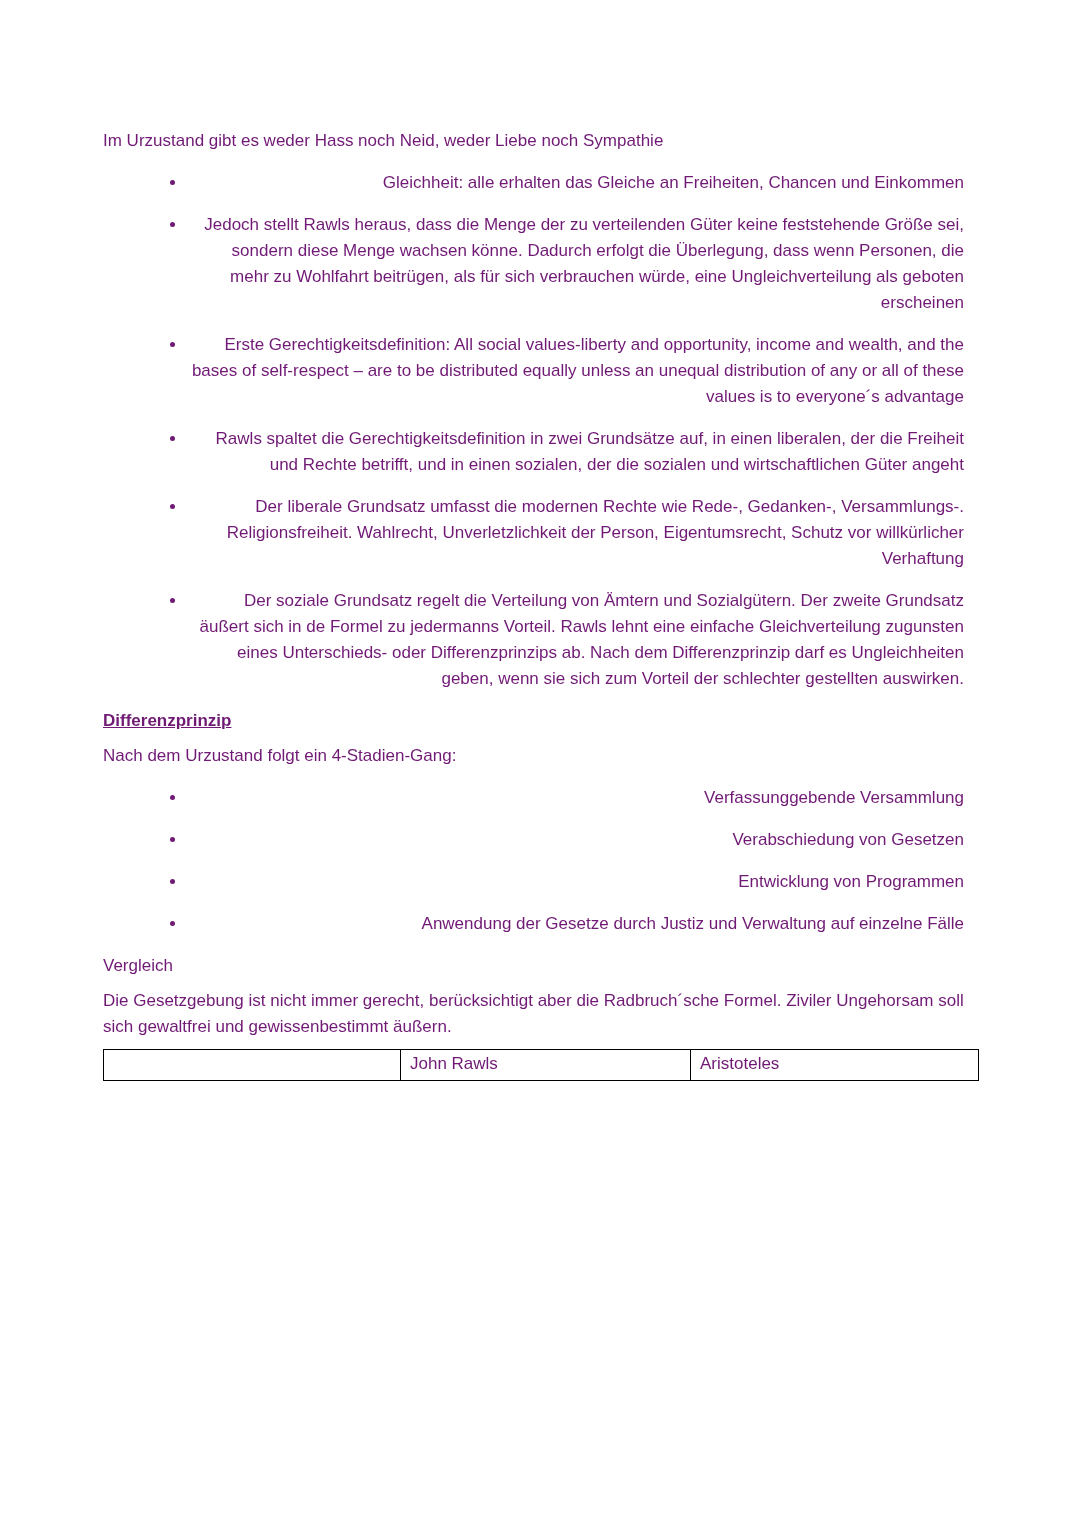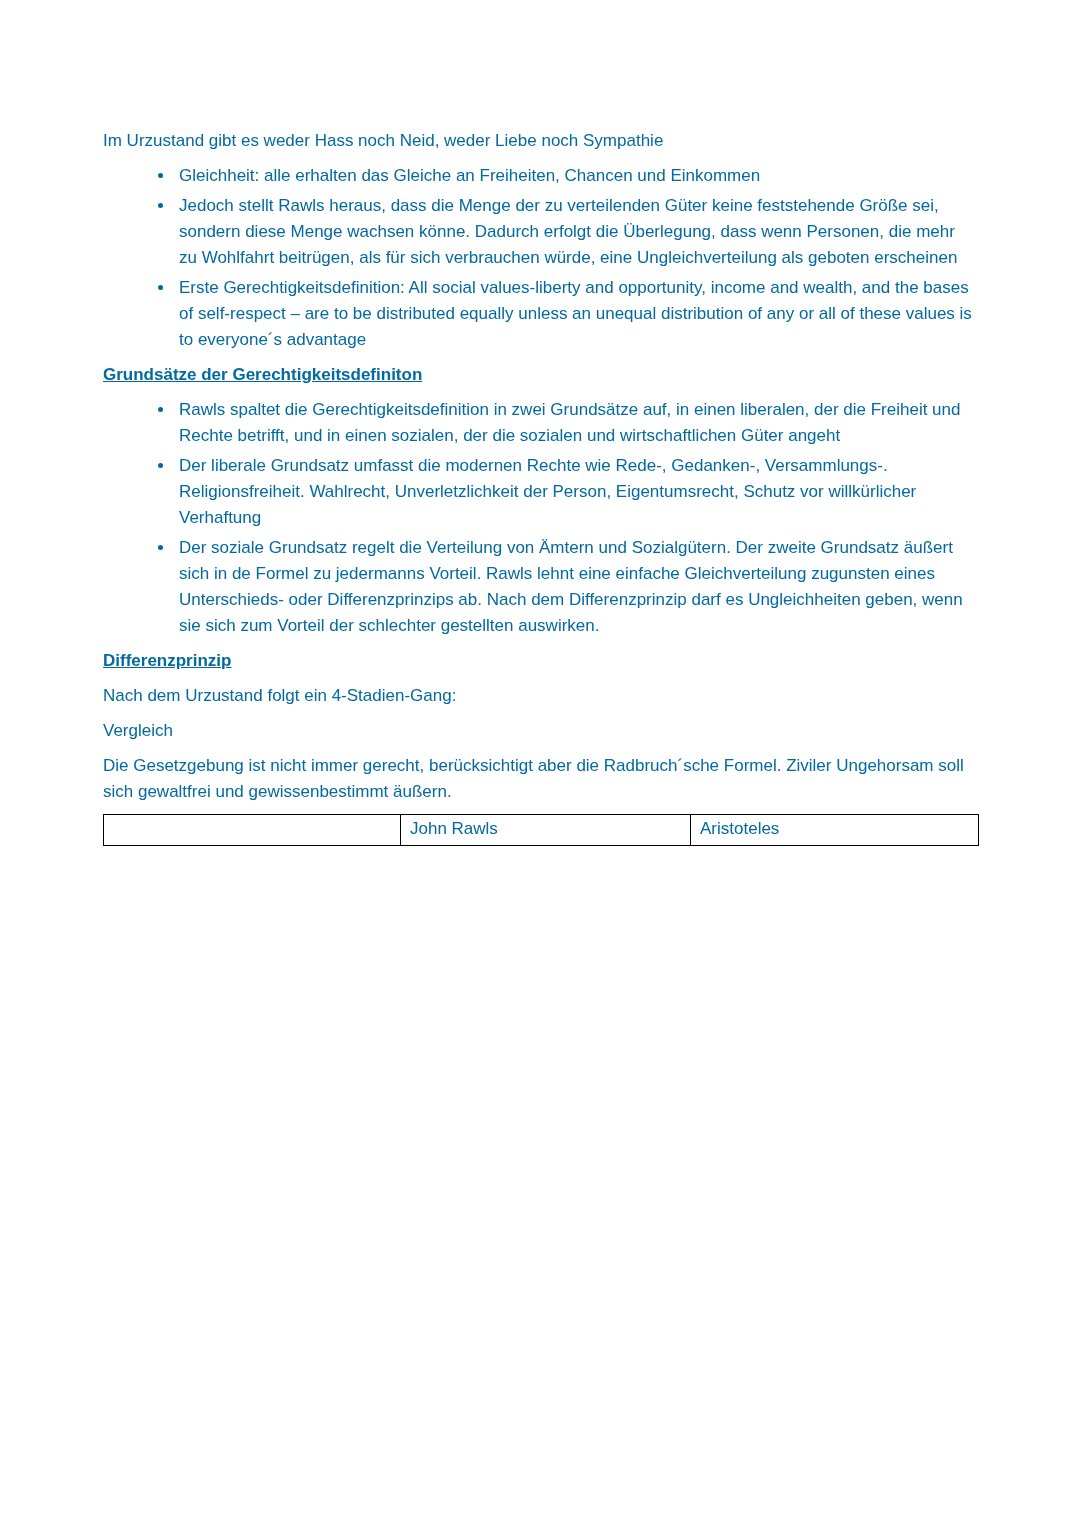--- a/index.html
+++ b/index.html
@@ -9,40 +9,41 @@
   }
   .page {
     width: 1080px;
     height: 1527px;
     box-sizing: border-box;
     background: #ffffff;
     padding: 128px 100px 40px 103px;
     font-family: "Liberation Sans", sans-serif;
     font-size: 17px;
     line-height: 26px;
-    color: #0369a1;
+    color: #701a75;
     overflow: hidden;
   }
   .para {
     margin: 0 0 9px 0;
   }
   .heading {
     font-size: 17px;
     font-weight: bold;
     text-decoration: underline;
     margin: 0 0 9px 0;
   }
   ul.bullets {
     margin: 0 0 9px 0;
     padding: 0 0 0 68px;
     list-style-type: disc;
   }
   ul.bullets li {
-    margin: 4px;
+    margin: 16px;
     padding: 0 0 0 4px;
+    text-align: right;
   }
   .comparison {
     border-collapse: collapse;
     table-layout: fixed;
     width: 875px;
     margin-top: 8px;
   }
   .comparison td {
     border: 1.5px solid #000000;
     padding: 1px 10px 3px 9px;
@@ -58,30 +59,35 @@
 <div class="page">
 
   <p class="para">Im Urzustand gibt es weder Hass noch Neid, weder Liebe noch Sympathie</p>
 
   <ul class="bullets">
     <li>Gleichheit: alle erhalten das Gleiche an Freiheiten, Chancen und Einkommen</li>
     <li>Jedoch stellt Rawls heraus, dass die Menge der zu verteilenden Güter keine feststehende Größe sei, sondern diese Menge wachsen könne. Dadurch erfolgt die Überlegung, dass wenn Personen, die mehr zu Wohlfahrt beitrügen, als für sich verbrauchen würde, eine Ungleichverteilung als geboten erscheinen</li>
     <li>Erste Gerechtigkeitsdefinition: All social values-liberty and opportunity, income and wealth, and the bases of self-respect – are to be distributed equally unless an unequal distribution of any or all of these values is to everyone´s advantage</li>
   </ul>
 
-  <h3 class="heading">Grundsätze der Gerechtigkeitsdefiniton</h3>
   <ul class="bullets">
     <li>Rawls spaltet die Gerechtigkeitsdefinition in zwei Grundsätze auf, in einen liberalen, der die Freiheit und Rechte betrifft, und in einen sozialen, der die sozialen und wirtschaftlichen Güter angeht</li>
     <li>Der liberale Grundsatz umfasst die modernen Rechte wie Rede-, Gedanken-, Versammlungs-. Religionsfreiheit. Wahlrecht, Unverletzlichkeit der Person, Eigentumsrecht, Schutz vor willkürlicher Verhaftung</li>
     <li>Der soziale Grundsatz regelt die Verteilung von Ämtern und Sozialgütern. Der zweite Grundsatz äußert sich in de Formel zu jedermanns Vorteil. Rawls lehnt eine einfache Gleichverteilung zugunsten eines Unterschieds- oder Differenzprinzips ab. Nach dem Differenzprinzip darf es Ungleichheiten geben, wenn sie sich zum Vorteil der schlechter gestellten auswirken.</li>
   </ul>
 
   <h3 class="heading">Differenzprinzip</h3>
 
   <p class="para">Nach dem Urzustand folgt ein 4-Stadien-Gang:</p>
+  <ul class="bullets">
+    <li>Verfassunggebende Versammlung</li>
+    <li>Verabschiedung von Gesetzen</li>
+    <li>Entwicklung von Programmen</li>
+    <li>Anwendung der Gesetze durch Justiz und Verwaltung auf einzelne Fälle</li>
+  </ul>
   <p class="para">Vergleich</p>
 
   <p class="para">Die Gesetzgebung ist nicht immer gerecht, berücksichtigt aber die Radbruch´sche Formel. Ziviler Ungehorsam soll sich gewaltfrei und gewissenbestimmt äußern.</p>
 
   <table class="comparison">
     <colgroup>
       <col style="width:297px">
       <col style="width:290px">
       <col style="width:288px">
     </colgroup>

